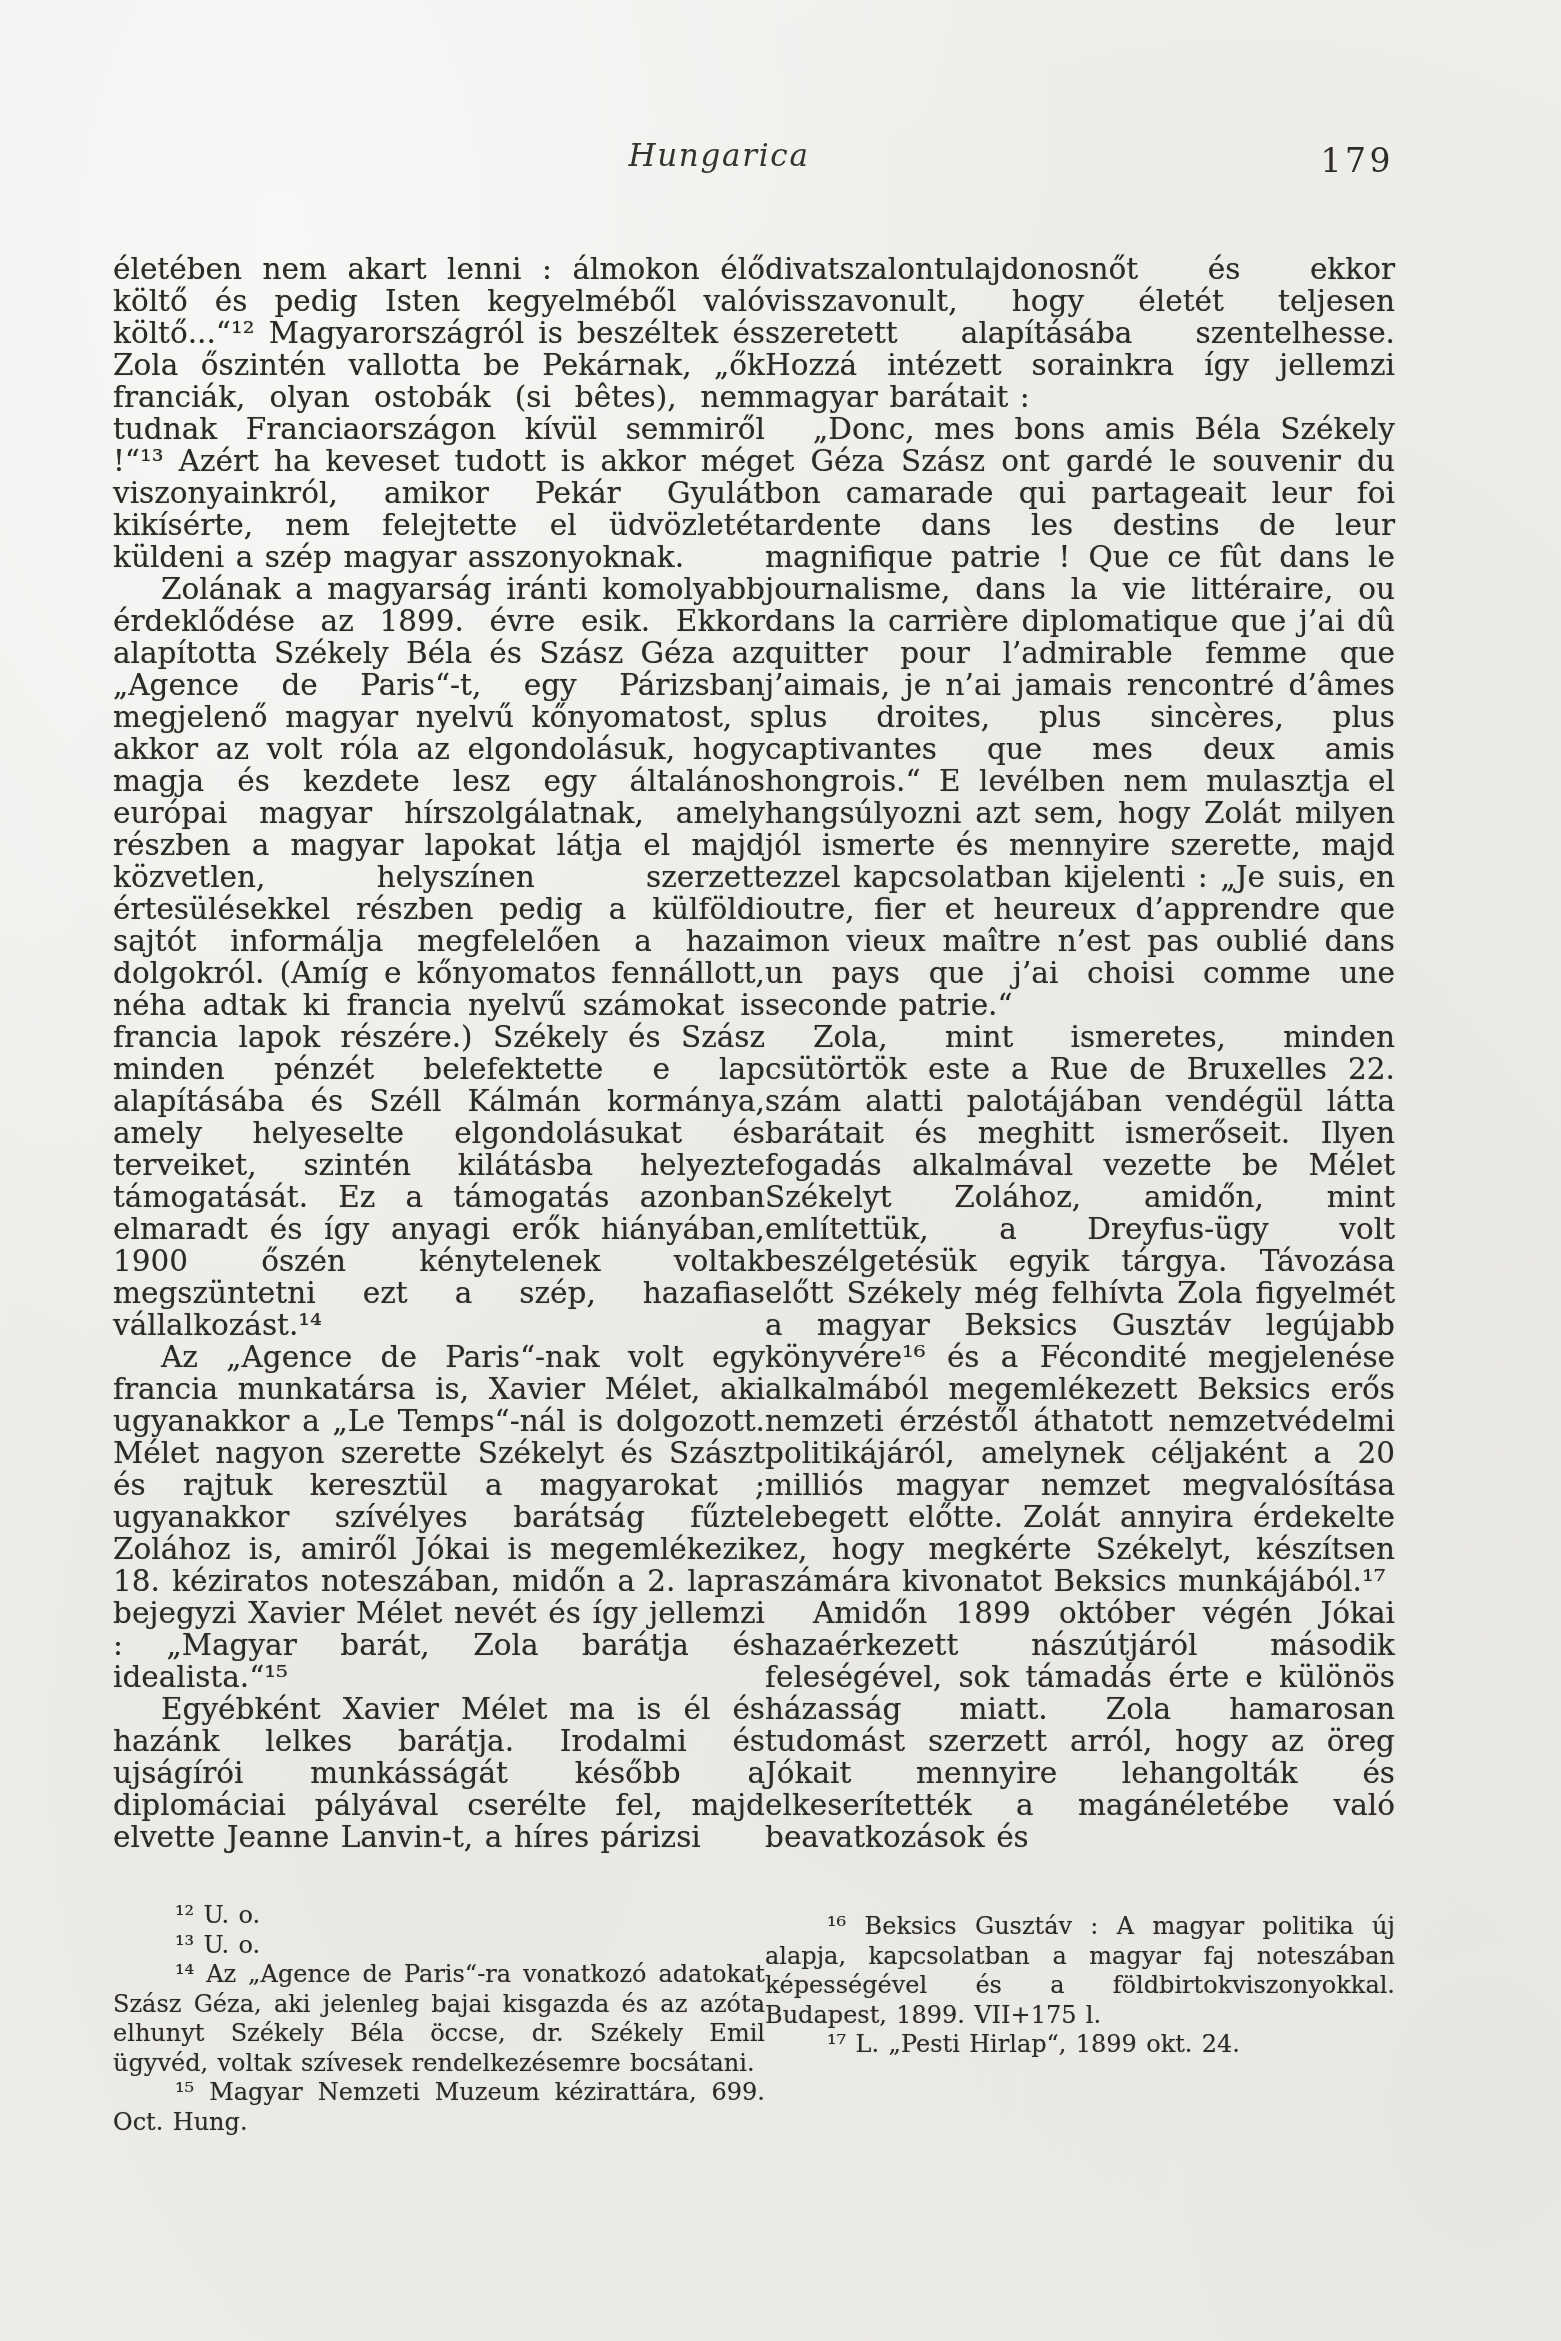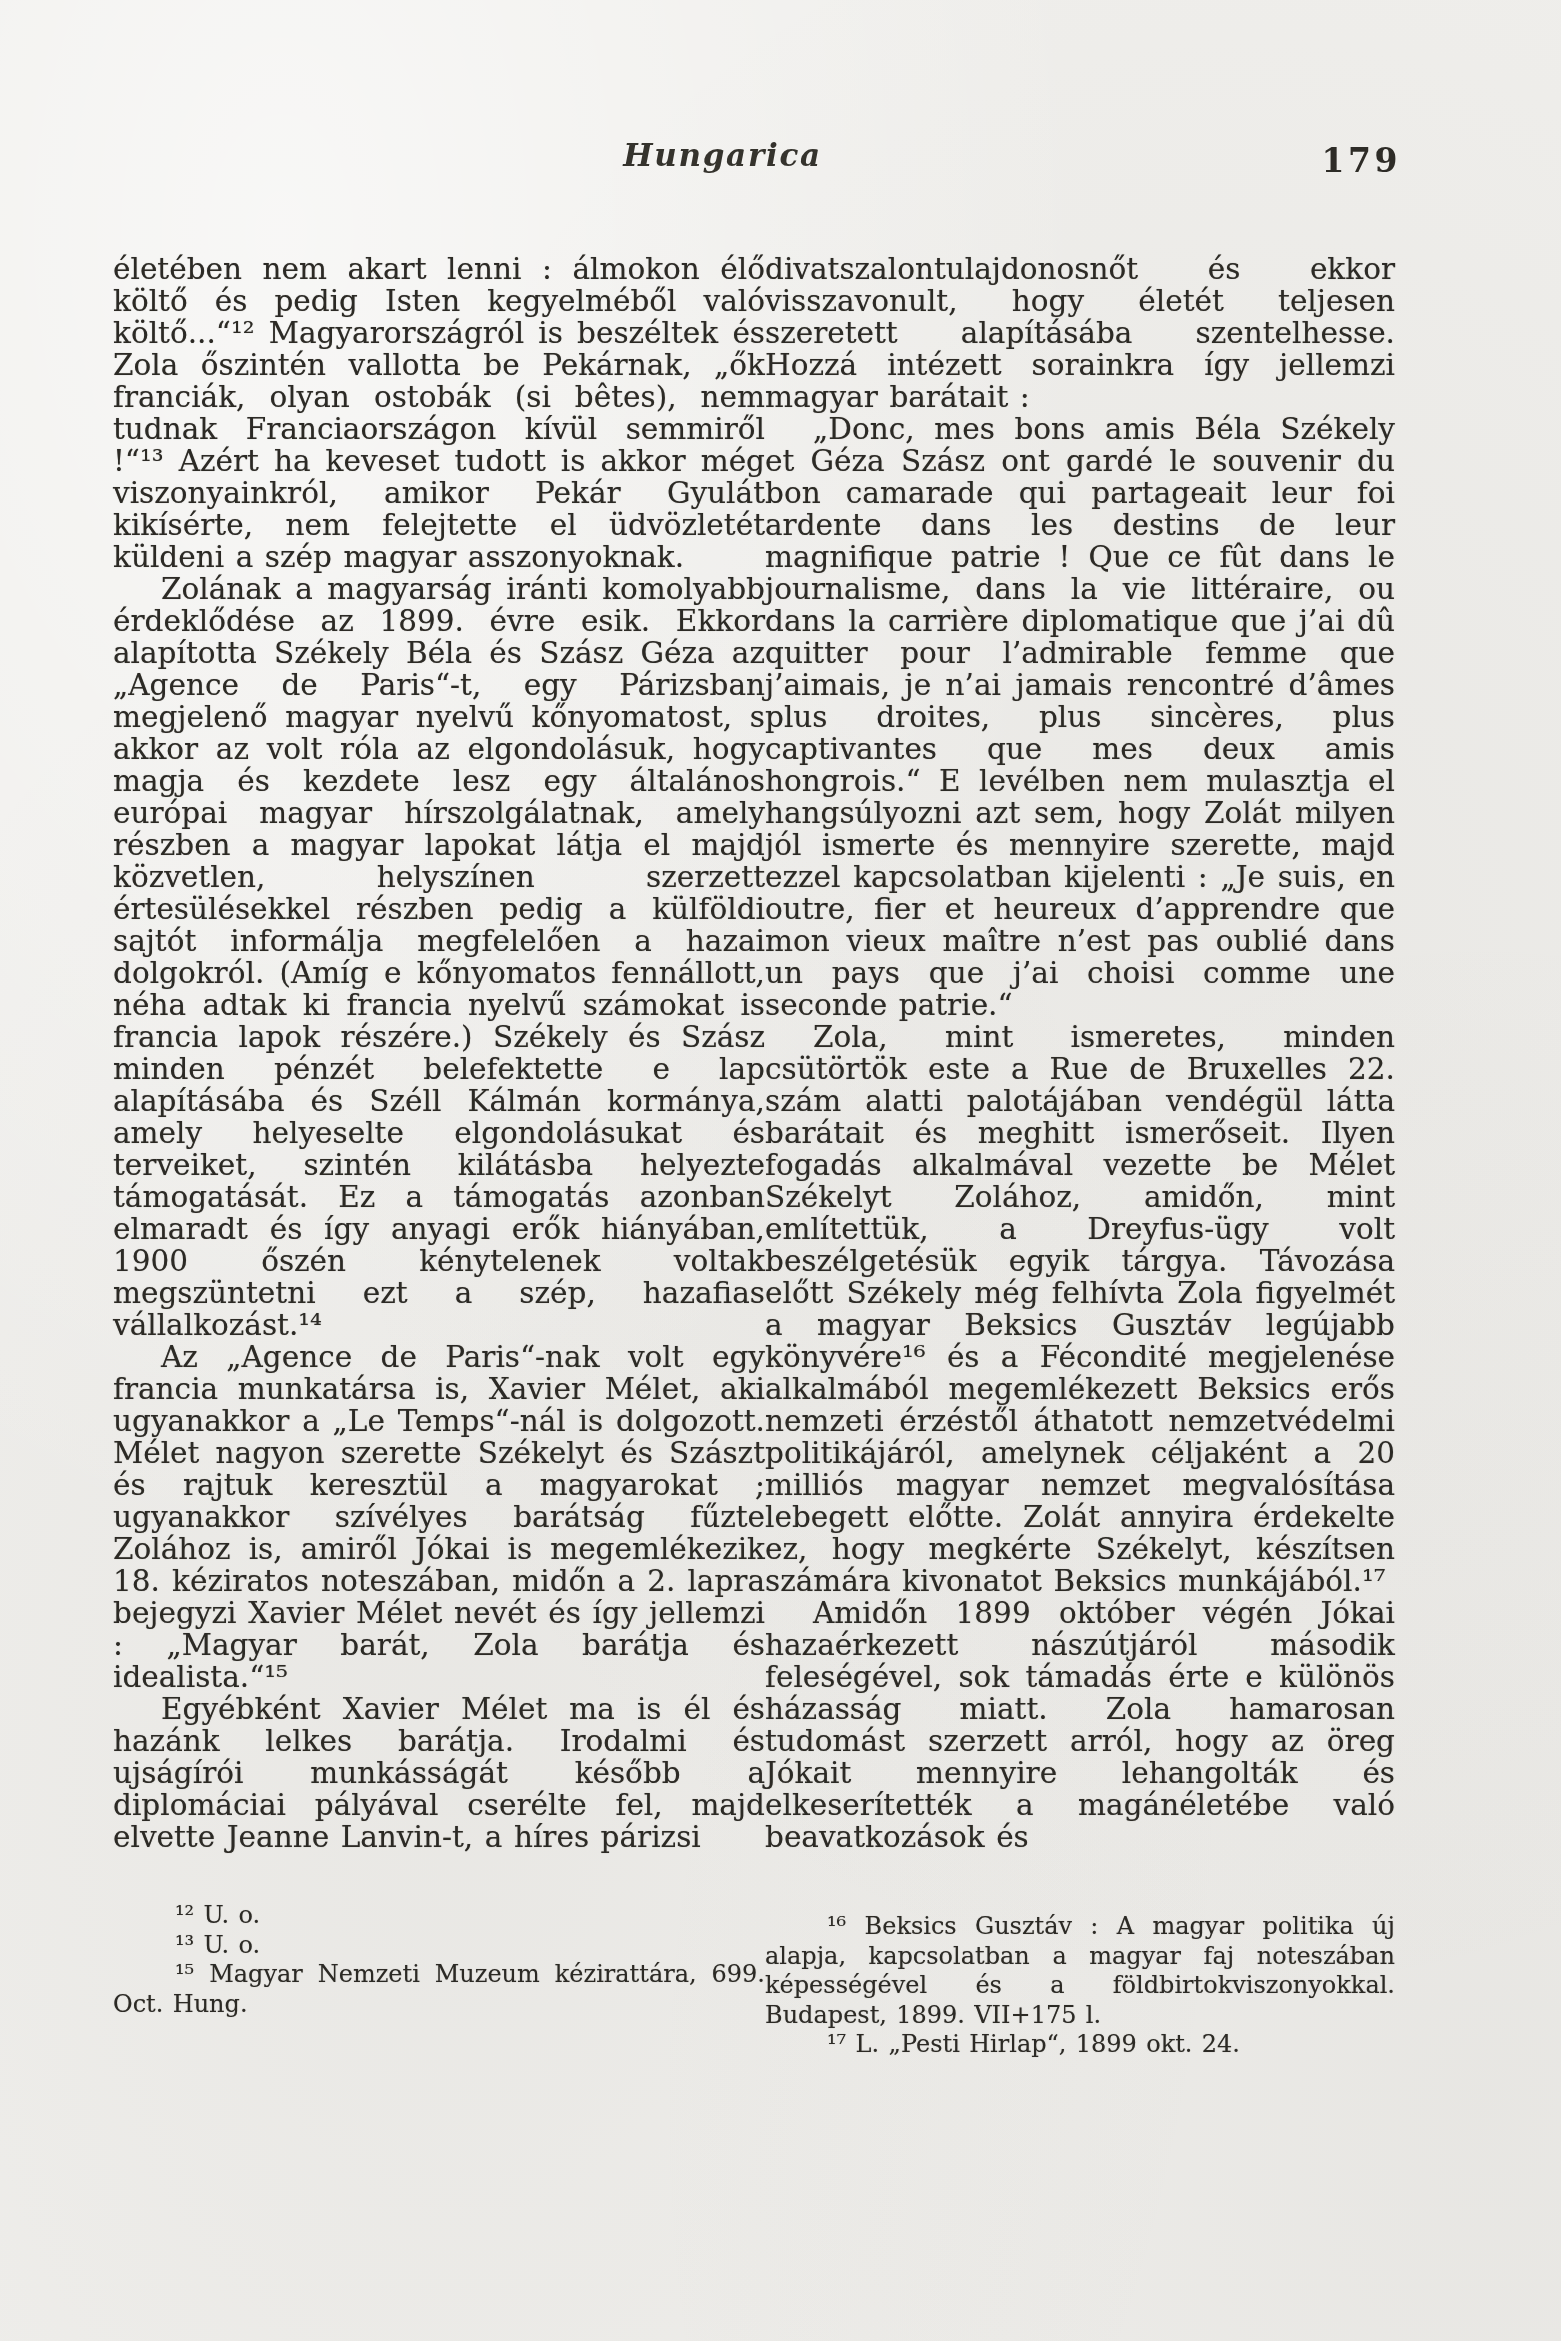--- a/index.html
+++ b/index.html
@@ -18,23 +18,22 @@
       radial-gradient(ellipse at 30% 75%, rgba(130,126,116,0.06), rgba(130,126,116,0) 50%),
       radial-gradient(ellipse at 95% 90%, rgba(130,126,116,0.07), rgba(130,126,116,0) 40%);
     overflow: hidden;
     font-family: "DejaVu Serif", "Liberation Serif", serif;
     color: #2c2a25;
   }
   .header {
     position: absolute;
     top: 137px;
     left: 113px;
-    right: 117px;
+    right: 124px;
     height: 61px;
-    font-weight: bold;
   }
   .running-title {
     position: absolute;
     left: 0; right: 0;
     text-align: center;
     transform: translateX(-56px);
     font-style: italic;
     font-size: 31px;
     letter-spacing: 1.7px;
     color: #35332d;
@@ -93,20 +92,21 @@
     <div class="col-left">
       <div class="body-text">
           <p><span>életében nem akart lenni : álmokon élő költő és pedig Isten kegyelméből való költő...“¹² Magyarországról is beszéltek és Zola őszintén vallotta be Pekárnak, „ők franciák, olyan ostobák (si bêtes), nem tudnak Franciaországon kívül semmiről !“¹³ Azért ha keveset tudott is akkor még viszonyainkról, amikor Pekár Gyulát kikísérte, nem felejtette el üdvözletét küldeni a szép magyar asszonyoknak.</span></p>
           <p class="indent"><span>Zolának a magyarság iránti komolyabb érdeklődése az 1899. évre esik. Ekkor alapította Székely Béla és Szász Géza az „Agence de Paris“-t, egy Párizsban megjelenő magyar nyelvű kőnyomatost, s akkor az volt róla az elgondolásuk, hogy magja és kezdete lesz egy általános európai magyar hírszolgálatnak, amely részben a magyar lapokat látja el majd közvetlen, helyszínen szerzett értesülésekkel részben pedig a külföldi sajtót informálja megfelelően a hazai dolgokról. (Amíg e kőnyomatos fennállott, néha adtak ki francia nyelvű számokat is francia lapok részére.) Székely és Szász minden pénzét belefektette e lap alapításába és Széll Kálmán kormánya, amely helyeselte elgondolásukat és terveiket, szintén kilátásba helyezte támogatását. Ez a támogatás azonban elmaradt és így anyagi erők hiányában, 1900 őszén kénytelenek voltak megszüntetni ezt a szép, hazafias vállalkozást.¹⁴</span></p>
           <p class="indent"><span>Az „Agence de Paris“-nak volt egy francia munkatársa is, Xavier Mélet, aki ugyanakkor a „Le Temps“-nál is dolgozott. Mélet nagyon szerette Székelyt és Szászt és rajtuk keresztül a magyarokat ; ugyanakkor szívélyes barátság fűzte Zolához is, amiről Jókai is megemlékezik 18. kéziratos noteszában, midőn a 2. lapra bejegyzi Xavier Mélet nevét és így jellemzi : „Magyar barát, Zola barátja és idealista.“¹⁵</span></p>
           <p class="indent"><span>Egyébként Xavier Mélet ma is él és hazánk lelkes barátja. Irodalmi és ujságírói munkásságát később a diplomáciai pályával cserélte fel, majd elvette Jeanne Lanvin-t, a híres párizsi</span></p>
         </div>
       <div class="footnotes">
           <p><span>¹² U. o.</span></p>
           <p><span>¹³ U. o.</span></p>
+          <p><span>¹⁴ Az „Agence de Paris“-ra vonatkozó adatokat Szász Géza, aki jelenleg bajai kisgazda és az azóta elhunyt Székely Béla öccse, dr. Székely Emil ügyvéd, voltak szívesek rendelkezésemre bocsátani.</span></p>
           <p><span>¹⁵ Magyar Nemzeti Muzeum kézirattára, 699. Oct. Hung.</span></p>
         </div>
     </div>
 
     <div class="col-right">
       <div class="body-text">
           <p><span>divatszalontulajdonosnőt és ekkor visszavonult, hogy életét teljesen szeretett alapításába szentelhesse. Hozzá intézett sorainkra így jellemzi magyar barátait :</span></p>
           <p class="indent"><span>„Donc, mes bons amis Béla Székely et Géza Szász ont gardé le souvenir du bon camarade qui partageait leur foi ardente dans les destins de leur magnifique patrie ! Que ce fût dans le journalisme, dans la vie littéraire, ou dans la carrière diplomatique que j’ai dû quitter pour l’admirable femme que j’aimais, je n’ai jamais rencontré d’âmes plus droites, plus sincères, plus captivantes que mes deux amis hongrois.“ E levélben nem mulasztja el hangsúlyozni azt sem, hogy Zolát milyen jól ismerte és mennyire szerette, majd ezzel kapcsolatban kijelenti : „Je suis, en outre, fier et heureux d’apprendre que mon vieux maître n’est pas oublié dans un pays que j’ai choisi comme une seconde patrie.“</span></p>
           <p class="indent"><span>Zola, mint ismeretes, minden csütörtök este a Rue de Bruxelles 22. szám alatti palotájában vendégül látta barátait és meghitt ismerőseit. Ilyen fogadás alkalmával vezette be Mélet Székelyt Zolához, amidőn, mint említettük, a Dreyfus-ügy volt beszélgetésük egyik tárgya. Távozása előtt Székely még felhívta Zola figyelmét a magyar Beksics Gusztáv legújabb könyvére¹⁶ és a </span><span class="ital">Fécondité</span><span> megjelenése alkalmából megemlékezett Beksics erős nemzeti érzéstől áthatott nemzetvédelmi politikájáról, amelynek céljaként a 20 milliós magyar nemzet megvalósítása lebegett előtte. Zolát annyira érdekelte ez, hogy megkérte Székelyt, készítsen számára kivonatot Beksics munkájából.¹⁷</span></p>
           <p class="indent"><span>Amidőn 1899 október végén Jókai hazaérkezett nászútjáról második feleségével, sok támadás érte e különös házasság miatt. Zola hamarosan tudomást szerzett arról, hogy az öreg Jókait mennyire lehangolták és elkeserítették a magánéletébe való beavatkozások és</span></p>

